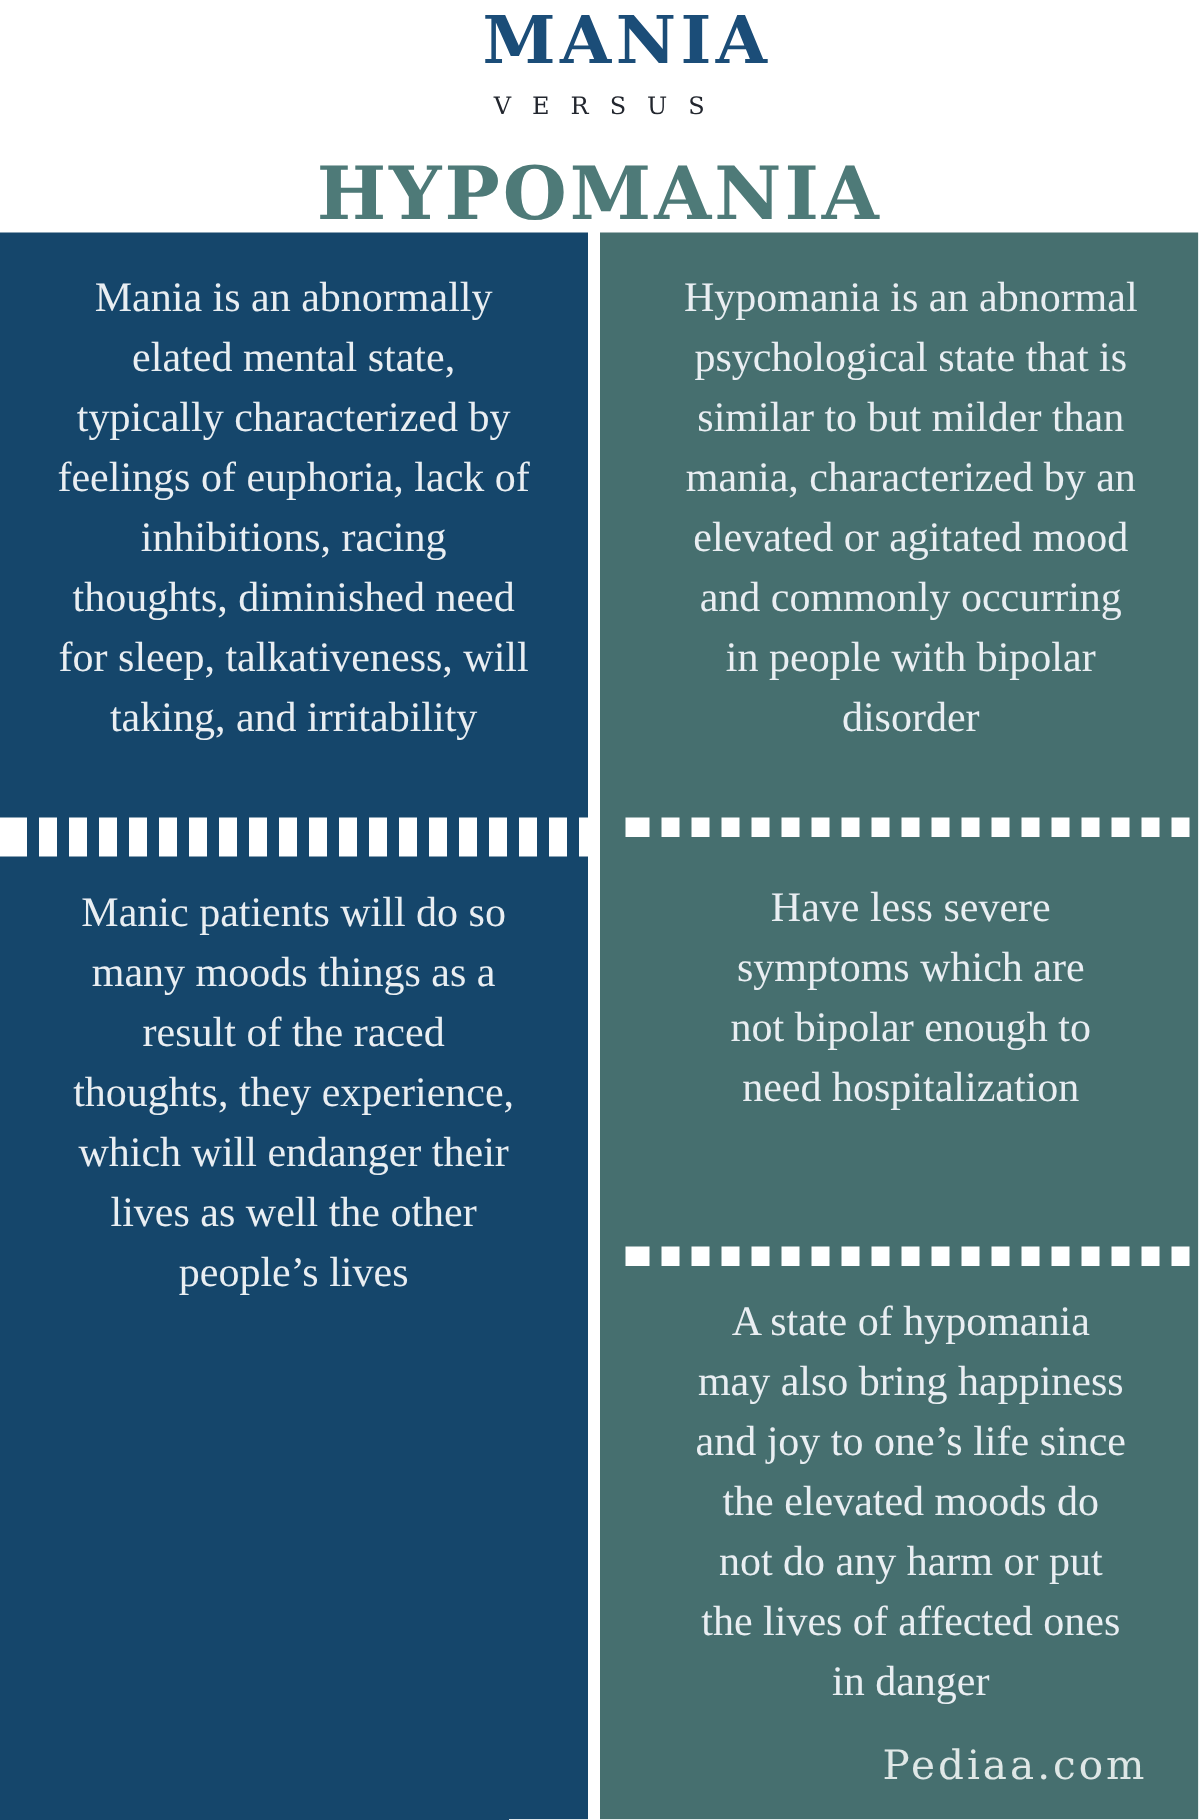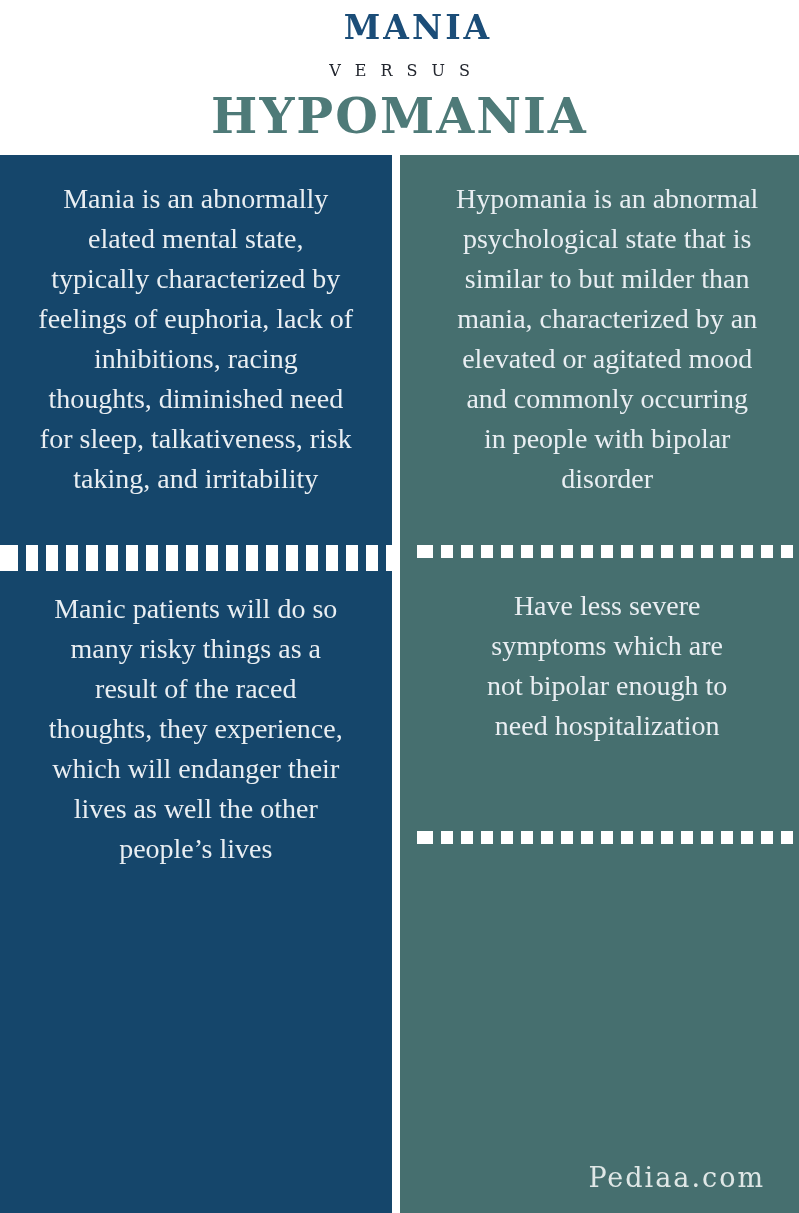--- a/index.html
+++ b/index.html
@@ -18,38 +18,38 @@
   
   .header {
     height: 155px;
     text-align: center;
     background: var(--header-bg, #ffffff);
   }
   .title-mania {
     padding-top: 4px;
     font-family: "DejaVu Serif", serif;
     font-weight: bold;
-    font-size: 33px;
+    font-size: 44px;
     line-height: 48px;
     letter-spacing: 3px;
     color: var(--mania-title, #1b4d78);
     padding-left: 37px;
   }
   .title-versus {
     margin-top: 4px;
     font-family: "DejaVu Serif", serif;
     font-weight: normal;
     font-size: 16px;
     line-height: 30px;
     letter-spacing: 14px;
     text-indent: 14px; 
     color: var(--versus-text, #22262e);
   }
   .title-hypomania {
-    margin-top: 3px;
+    margin-top: 16px;
     font-family: "DejaVu Serif", serif;
     font-weight: bold;
     font-size: 49px;
     line-height: 54px;
     letter-spacing: 2px;
     color: var(--hypomania-title, #4e7a78);
   }
   
   .columns {
     display: flex;
@@ -127,26 +127,26 @@
 
   <div class="columns">
 
     <section class="col col-mania">
       <div class="cell row1">Mania is an abnormally
 elated mental state,
 typically characterized by
 feelings of euphoria, lack of
 inhibitions, racing
 thoughts, diminished need
-for sleep, talkativeness, risk
+for sleep, talkativeness, will
 taking, and irritability</div>
       <div class="divider"></div>
       <div class="divider"></div>
       <div class="cell row3">Manic patients will do so
-many risky things as a
+many moods things as a
 result of the raced
 thoughts, they experience,
 which will endanger their
 lives as well the other
 people’s lives</div>
     </section>
 
     <div class="gutter"></div>
 
     <section class="col col-hypomania">
@@ -157,17 +157,24 @@
 elevated or agitated mood
 and commonly occurring
 in people with bipolar
 disorder</div>
       <div class="divider"></div>
       <div class="cell row2">Have less severe
 symptoms which are
 not bipolar enough to
 need hospitalization</div>
       <div class="divider"></div>
+      <div class="cell row3">A state of hypomania
+may also bring happiness
+and joy to one’s life since
+the elevated moods do
+not do any harm or put
+the lives of affected ones
+in danger</div>
       <div class="watermark">Pediaa.com</div>
     </section>
 
   </div>
 </div>
 
 </body></html>

